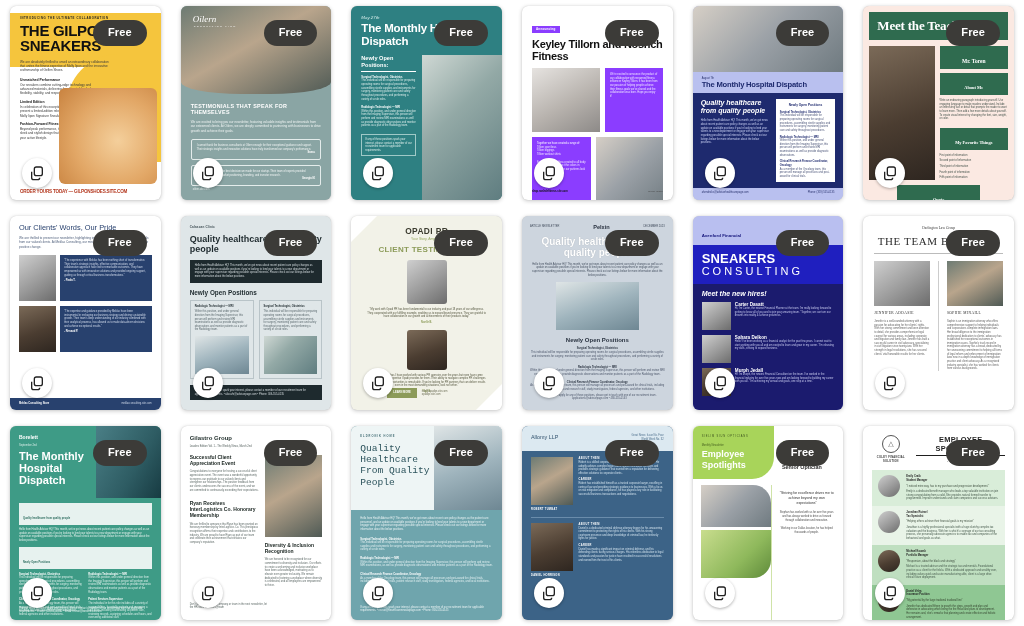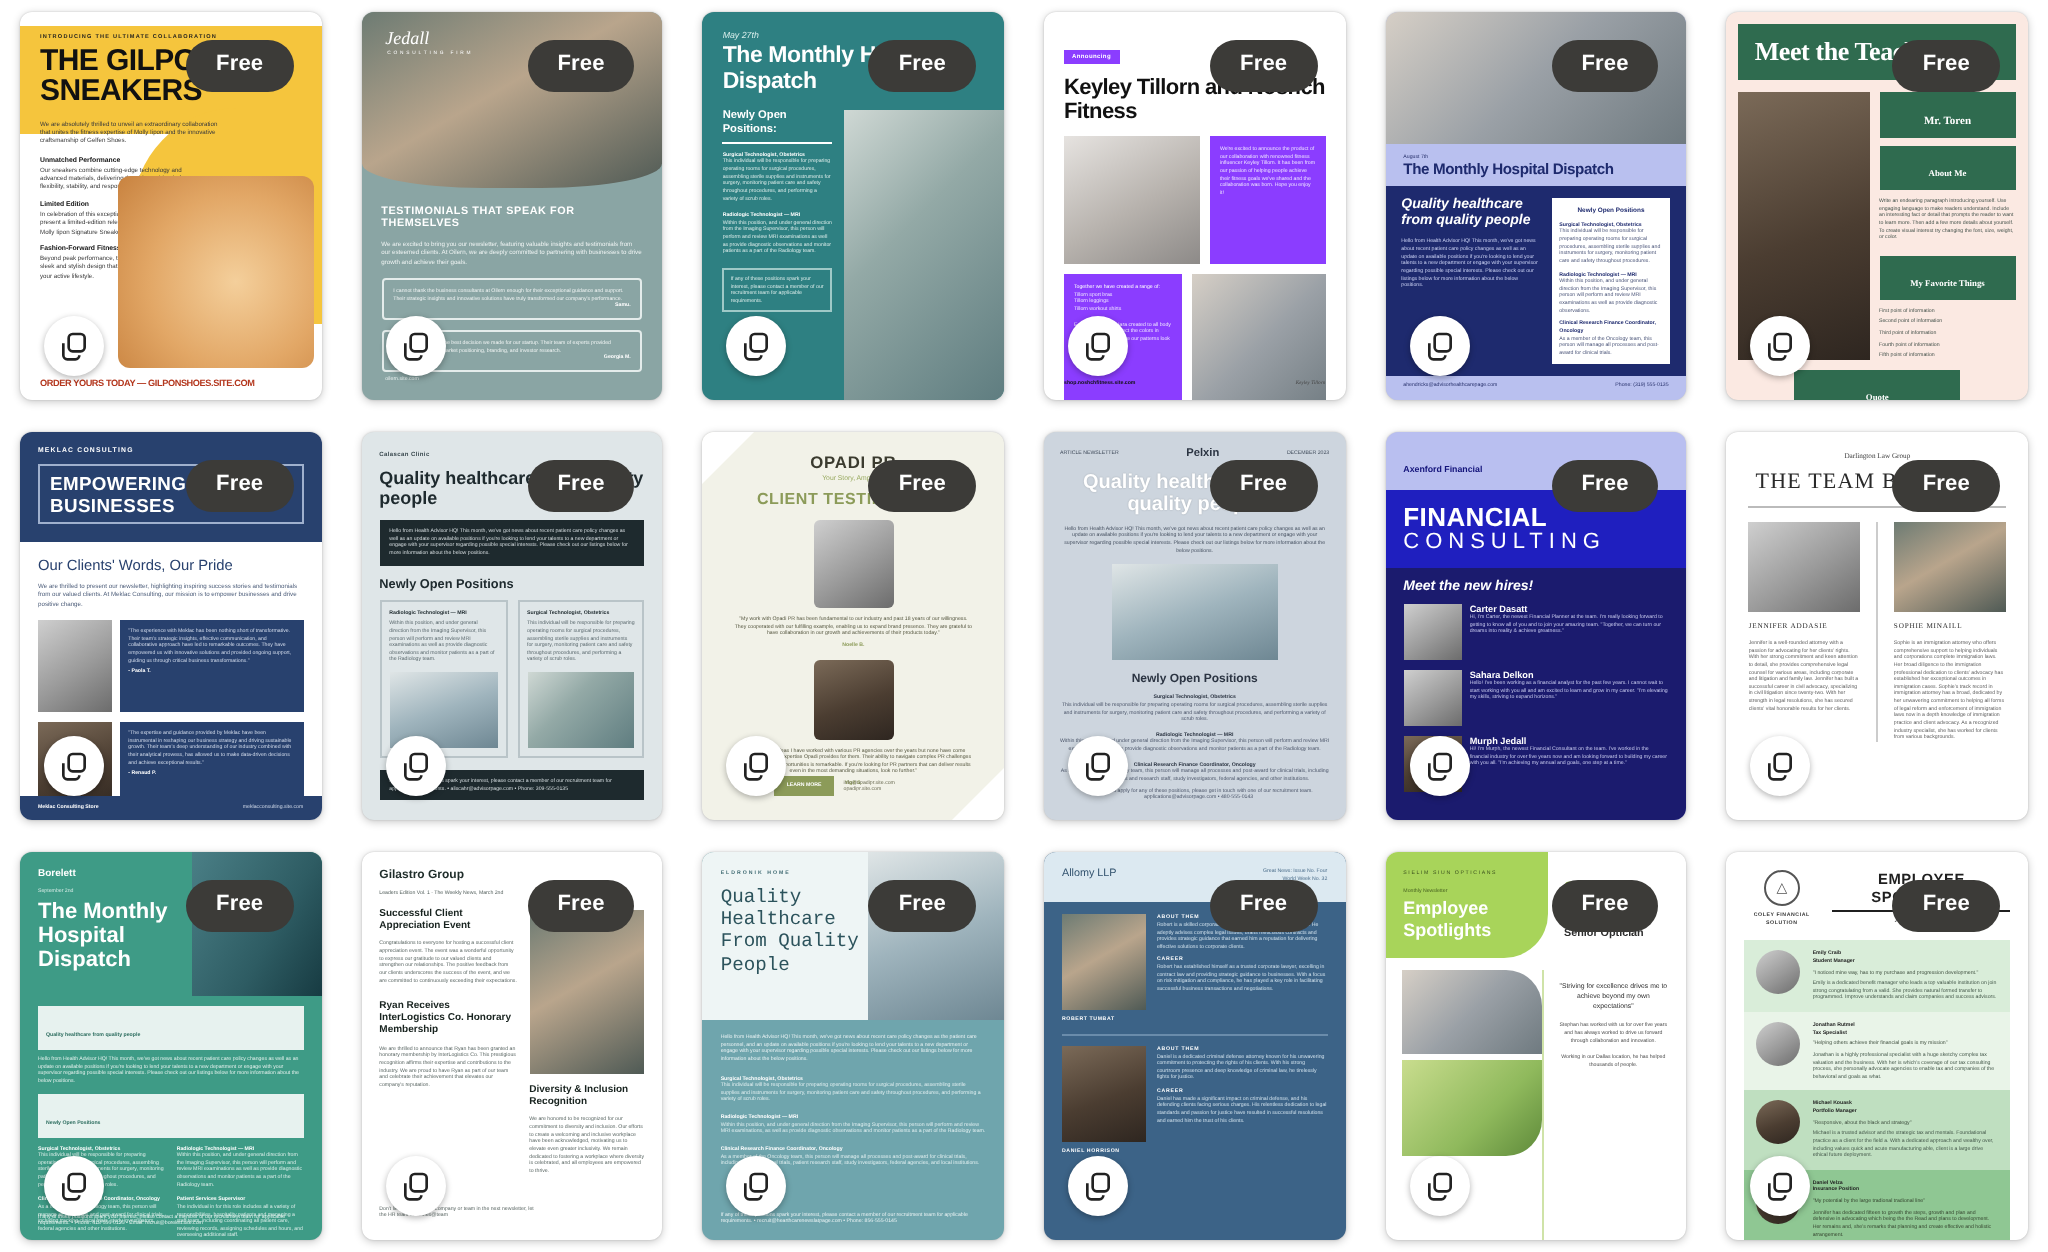--- a/index.html
+++ b/index.html
@@ -118,21 +118,21 @@
             <rect x="8" y="3" width="12" height="13" rx="3"></rect>
             <path d="M16 19a3 3 0 0 1-3 3H7a3 3 0 0 1-3-3v-9"></path>
           </svg>
       </div>
     </div>
   </div>
 
   <div class="card">
     <div class="thumb" style="background:#8aa5a4;">
       <div class="ph-office" style="height:88px;border-radius:0 0 40% 40%/0 0 14% 14%;position:relative;">
-        <div style="position:absolute;left:12px;top:8px;color:#fff;font-family:'Liberation Serif',serif;font-style:italic;font-size:9px;">Jedall</div>
+        <div style="position:absolute;left:12px;top:8px;color:#fff;font-family:'Liberation Serif',serif;font-style:italic;font-size:9px;">Oilern</div>
         <div style="position:absolute;left:13px;top:19px;color:#fff;font-size:2.4px;letter-spacing:1.4px;">CONSULTING FIRM</div>
       </div>
       <div style="padding:9px 10px 0;">
         <div style="color:#fff;font-weight:700;font-size:5.4px;letter-spacing:.3px;">TESTIMONIALS THAT SPEAK FOR THEMSELVES</div>
         <div class="tiny" style="color:#eef3f2;margin-top:5px;">We are excited to bring you our newsletter, featuring valuable insights and testimonials from our esteemed clients. At Oilern, we are deeply committed to partnering with businesses to drive growth and achieve their goals.</div>
       </div>
       <div style="padding:6px 10px 0;">
         <div style="border:.5px solid #e4eceb;border-radius:2px;padding:4px 5px;margin-bottom:5px;">
           <div class="nano" style="color:#f1f5f4;">I cannot thank the business consultants at Oilern enough for their exceptional guidance and support. Their strategic insights and innovative solutions have truly transformed our company's performance.</div>
           <div class="nano ttl" style="color:#fff;text-align:right;">Samu.</div>
@@ -290,24 +290,20 @@
         <svg viewBox="0 0 24 24" fill="none" stroke="#222" stroke-width="2">
             <rect x="8" y="3" width="12" height="13" rx="3"></rect>
             <path d="M16 19a3 3 0 0 1-3 3H7a3 3 0 0 1-3-3v-9"></path>
           </svg>
       </div>
     </div>
   </div>
 
   <div class="card">
     <div class="thumb" style="background:#fff;">
-      <div style="background:#28416e;padding:7px 9px 9px;">
-        <div class="eyebrow" style="color:#fff;font-size:3.4px;">MEKLAC CONSULTING</div>
-        <div style="color:#fff;font-weight:800;font-size:9.4px;letter-spacing:.2px;border:1px solid #9fb0cd;padding:3px 5px;margin-top:5px;">EMPOWERING BUSINESSES</div>
-      </div>
       <div style="padding:7px 9px 0;">
         <div style="color:#28416e;font-weight:400;font-size:7.4px;">Our Clients' Words, Our Pride</div>
         <div class="tiny" style="color:#50607c;margin-top:4px;">We are thrilled to present our newsletter, highlighting inspiring success stories and testimonials from our valued clients. At Meklac Consulting, our mission is to empower businesses and drive positive change.</div>
       </div>
       <div class="row" style="padding:6px 9px 0;gap:4px;">
         <div class="ph-gray" style="width:28%;height:46px;"></div>
         <div class="g" style="background:#28416e;padding:4px;">
           <div class="nano" style="color:#d3dcec;">"The experience with Meklac has been nothing short of transformative. Their team's strategic insights, effective communication, and collaborative approach have led to remarkable outcomes. They have empowered us with innovative solutions and provided ongoing support, guiding us through critical business transformations."</div>
           <div class="nano ttl" style="color:#fff;margin-top:2px;">- Paola T.</div>
         </div>
@@ -427,21 +423,21 @@
       </div>
     </div>
   </div>
 
   <div class="card">
     <div class="thumb" style="background:#b9bff0;">
       <div style="padding:7px 9px 4px;">
         <span style="color:#13137a;font-weight:800;font-size:4.4px;">Axenford Financial</span>
       </div>
       <div style="background:#1f1fbf;padding:7px 9px;">
-        <div style="color:#fff;font-weight:800;font-size:13px;letter-spacing:.2px;line-height:1;">FINANCIAL</div>
+        <div style="color:#fff;font-weight:800;font-size:13px;letter-spacing:.2px;line-height:1;">SNEAKERS</div>
         <div style="color:#fff;font-weight:400;font-size:11px;letter-spacing:3px;line-height:1.1;">CONSULTING</div>
       </div>
       <div class="g" style="background:#1b1b6e;padding:6px 9px;">
         <div style="color:#fff;font-style:italic;font-weight:700;font-size:7px;">Meet the new hires!</div>
         <div class="row" style="gap:4px;margin-top:5px;">
           <div class="ph-gray" style="width:22%;height:28px;"></div>
           <div class="g">
             <div style="color:#fff;font-weight:700;font-size:4.6px;">Carter Dasatt</div>
             <div class="nano" style="color:#c8cbef;">Hi, I'm Carter, the newest Financial Planner at the team. I'm really looking forward to getting to know all of you and to join your amazing team. "Together, we can turn our dreams into reality &amp; achieve greatness."</div>
           </div>

